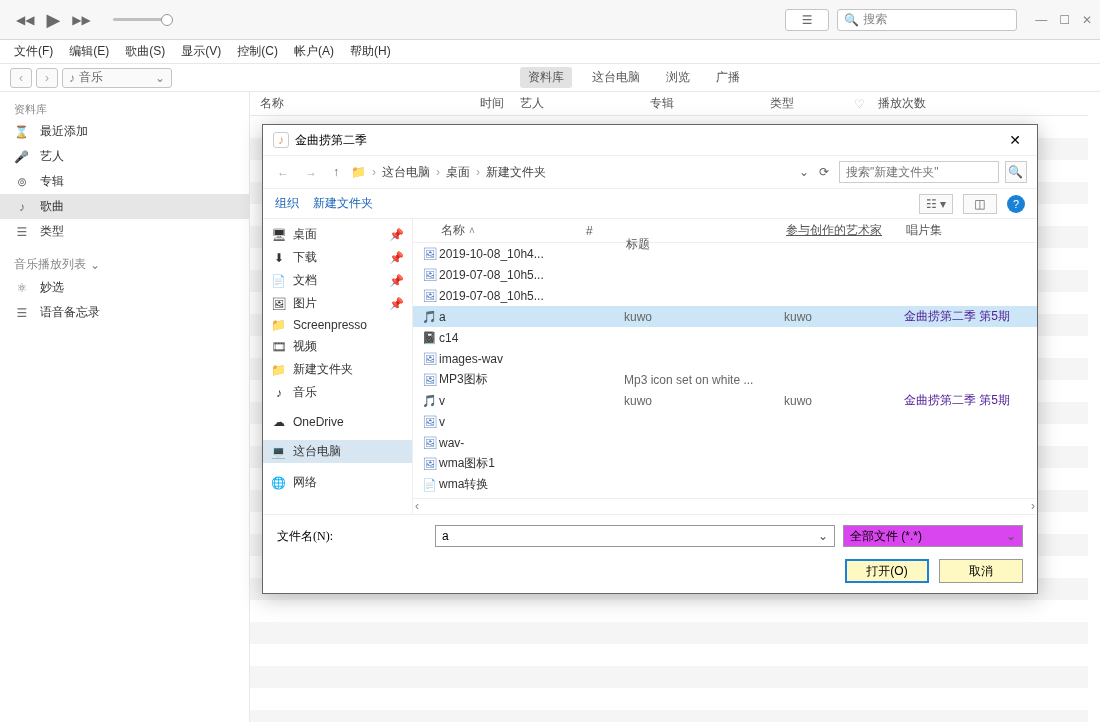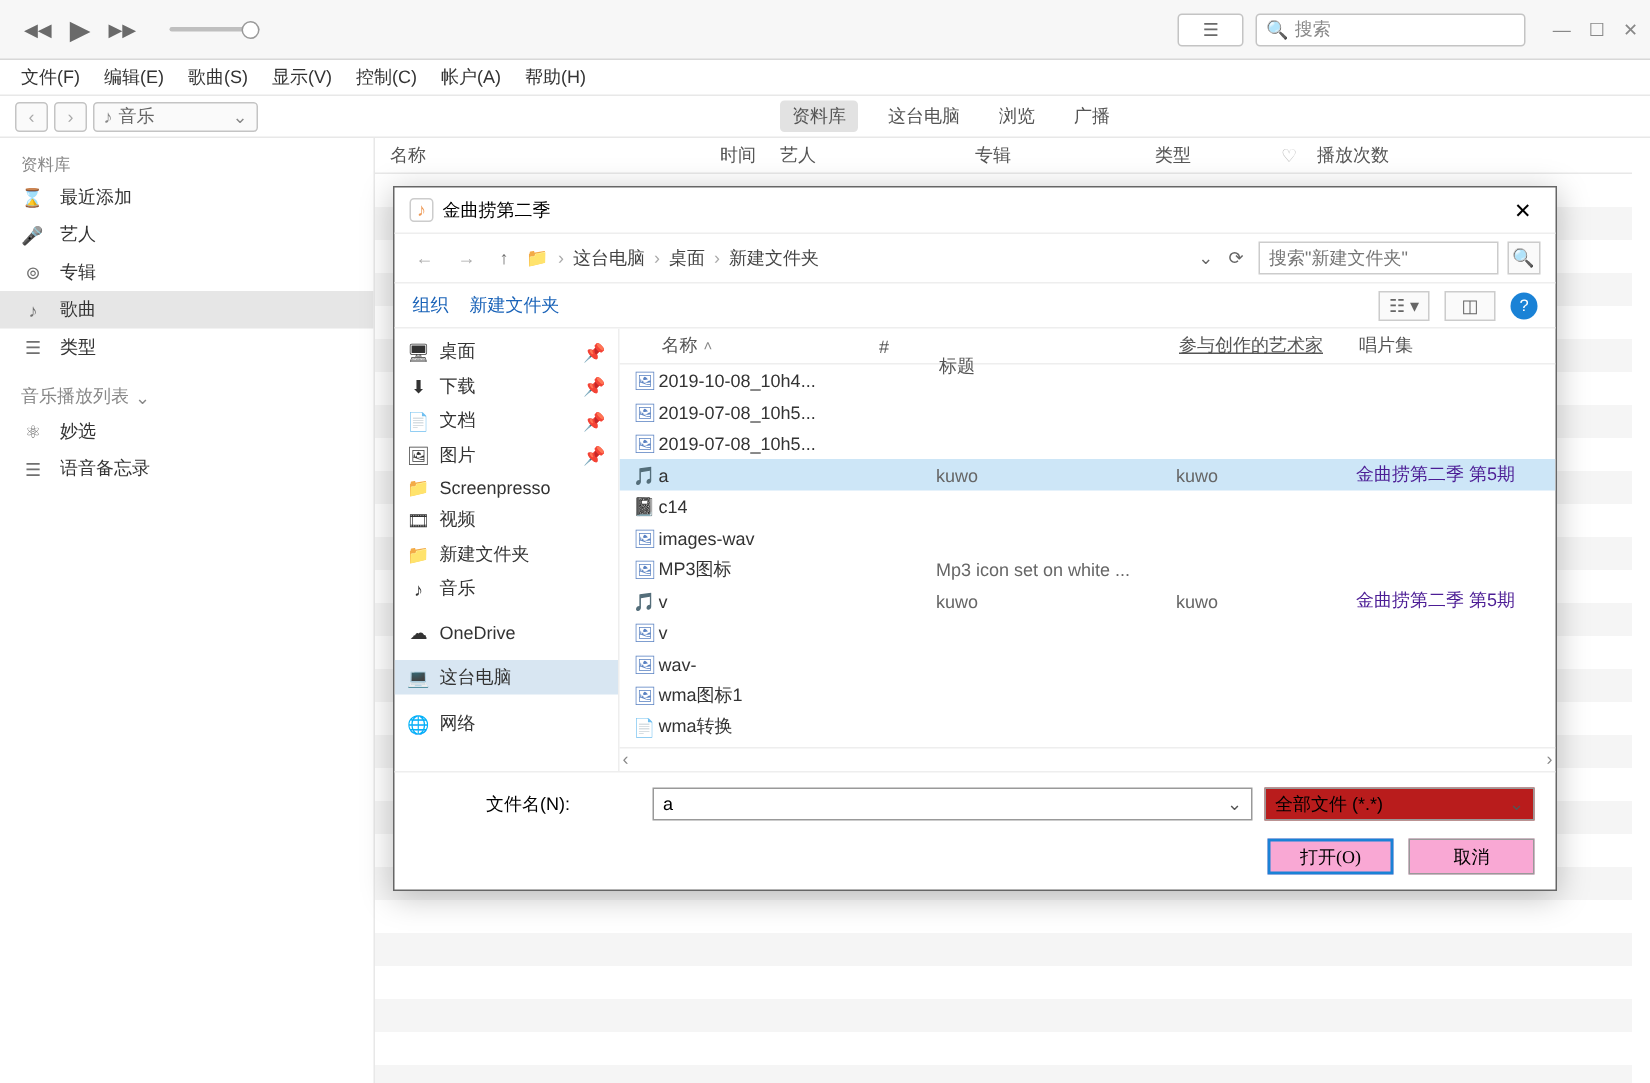--- a/index.html
+++ b/index.html
@@ -92,27 +92,27 @@
 .file-row .fnum{width:40px;}
 .file-row .ftitle{width:160px;color:#666;white-space:nowrap;overflow:hidden;text-overflow:ellipsis;}
 .file-row .fartist{width:120px;color:#666;}
 .file-row .falbum{flex:1;color:#4c1d95;white-space:nowrap;overflow:hidden;text-overflow:ellipsis;}
 .scroll-hint{height:16px;border-top:1px solid #eee;display:flex;}
 .scroll-hint .lft{margin-left:2px;}
 .scroll-hint .rgt{margin-left:auto;margin-right:2px;}
 
 .dlg-footer{padding:10px 14px;display:flex;flex-direction:column;gap:12px;}
 .fn-row{display:flex;align-items:center;gap:8px;}
-.fn-label{width:150px;text-align:center;}
+.fn-label{width:150px;text-align:left;font-family:Liberation Serif, serif;}
 .fn-input{flex:1;border:1px solid #999;height:22px;padding:0 6px;display:flex;align-items:center;position:relative;}
 .fn-input::after{content:'⌄';position:absolute;right:6px;color:#555;}
-.filter-sel{width:180px;border:1px solid #999;height:22px;padding:0 6px;display:flex;align-items:center;position:relative;background:#b91c1c;}
+.filter-sel{width:180px;border:1px solid #999;height:22px;padding:0 6px;display:flex;align-items:center;position:relative;background:#d946ef;}
 .filter-sel::after{content:'⌄';position:absolute;right:6px;color:#555;}
 .btn-row{display:flex;gap:10px;justify-content:flex-end;}
-.btn{width:84px;height:24px;border:1px solid #999;background:#f9a8d4;display:flex;align-items:center;justify-content:center;cursor:pointer;font-family:Liberation Serif, serif;}
+.btn{width:84px;height:24px;border:1px solid #999;background:#fef9c3;display:flex;align-items:center;justify-content:center;cursor:pointer;}
 .btn.primary{border:2px solid #1a82d6;}
 </style>
 </head>
 <body>
 
 <div class="top-toolbar">
   <div class="play-controls">
     <span>◀◀</span>
     <span style="font-size:18px">▶</span>
     <span>▶▶</span>

